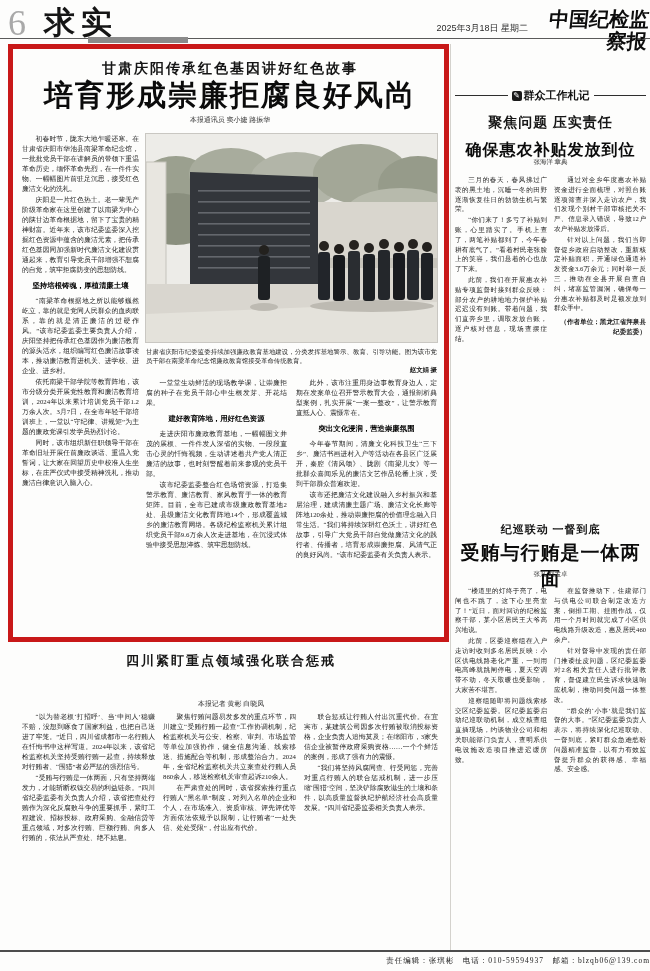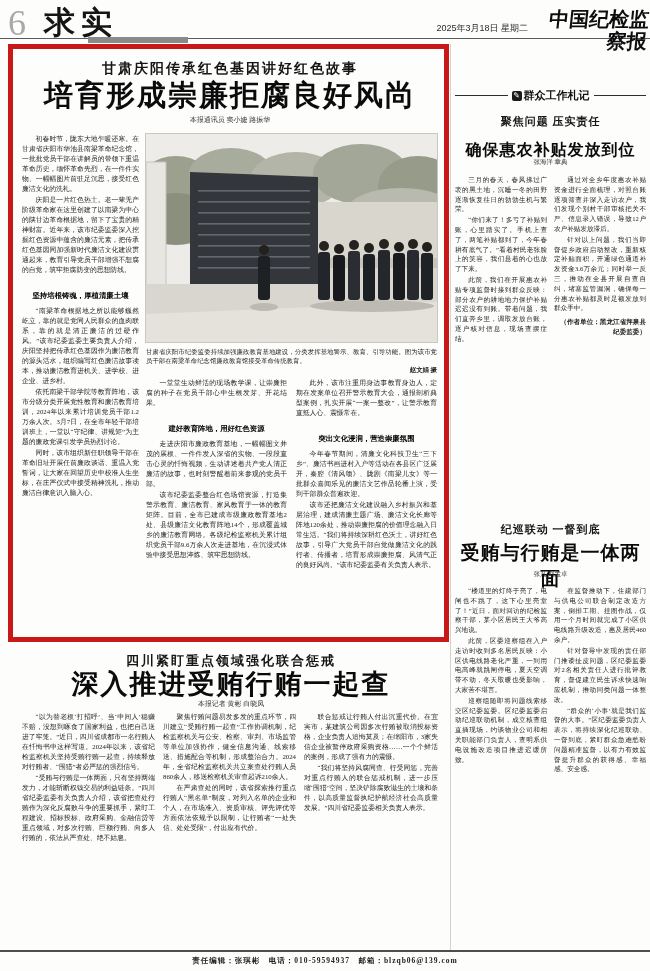--- a/index.html
+++ b/index.html
@@ -18,21 +18,21 @@
   
   .hl-box{position:absolute;left:8px;top:44px;width:441px;height:598px;border:5px solid #c81818;
         box-sizing:border-box;z-index:50;pointer-events:none;}
 
   
   .kicker{position:absolute;text-align:center;font-weight:bold;color:#161616;}
   .headline{position:absolute;text-align:center;font-weight:bold;color:#0b0b0b;}
   .byline{position:absolute;text-align:center;font-size:7px;color:#333;}
   .col{position:absolute;text-align:justify;font-size:6.8px;line-height:10px;color:#1c1c1c;overflow:hidden;}
   .col p{margin:0 0 1px 0;text-indent:2em;}
-  .col p.subhead{font-weight:bold;text-align:center;text-indent:0;font-size:7.4px;margin:16px 0 5px 0;color:#000;}
+  .col p.subhead{font-weight:bold;text-align:center;text-indent:0;font-size:7.4px;margin:6px 0 5px 0;color:#000;}
   .col p.attribution{text-align:right;text-indent:0;font-weight:bold;margin-top:4px;}
 
   
   .main-kicker{left:30px;top:60px;width:400px;font-size:14px;letter-spacing:2px;}
   .main-title{left:22px;top:76px;width:416px;font-size:29px;letter-spacing:2px;text-align:center;}
   .main-byline{left:30px;top:115px;width:400px;}
   .main-col1{left:22px;top:134px;width:117px;height:500px;}
   .main-col2{left:146px;top:378px;width:141px;height:256px;}
   .main-col3{left:296px;top:378px;width:141px;height:256px;}
 
@@ -52,35 +52,35 @@
   .bottom-col2{left:163px;top:712px;width:133px;height:240px;}
   .bottom-col3{left:304px;top:712px;width:134px;height:240px;}
 
   
   .side-divider{position:absolute;left:450px;top:44px;width:1px;height:906px;background:#d4d2cd;}
   .side-colhead{position:absolute;left:455px;top:88px;width:191px;display:flex;align-items:center;gap:4px;}
   .side-colhead .line{flex:1;height:1px;background:#2e2e2e;}
   .side-colhead .label{font-size:11px;font-weight:bold;color:#111;white-space:nowrap;display:flex;align-items:center;gap:2px;}
   .note-icon{display:inline-block;width:10px;height:10px;background:#1a1a1a;color:#fff;font-size:8px;
          line-height:10px;text-align:center;border-radius:2px;font-family:"DejaVu Sans",sans-serif;}
-  .s1-kicker{left:455px;top:114px;width:191px;font-size:11px;letter-spacing:1px;}
+  .s1-kicker{left:455px;top:114px;width:191px;font-size:14px;letter-spacing:1px;}
   .s1-title{left:455px;top:140px;width:191px;font-size:16px;letter-spacing:1px;}
   .s1-byline{left:455px;top:158px;width:191px;font-size:6.5px;}
   .s1-colA{left:455px;top:175px;width:92px;height:330px;font-size:6.6px;line-height:9.8px;}
   .s1-colB{left:554px;top:175px;width:92px;height:330px;font-size:6.6px;line-height:9.8px;}
   .s2-kicker{left:455px;top:522px;width:191px;font-size:11px;letter-spacing:1px;}
   .s2-title{left:455px;top:540px;width:191px;font-size:19px;letter-spacing:1px;}
   .s2-byline{left:455px;top:570px;width:191px;font-size:6.5px;}
   .s2-colA{left:455px;top:586px;width:92px;height:362px;font-size:6.6px;line-height:9.8px;}
   .s2-colB{left:554px;top:586px;width:92px;height:362px;font-size:6.6px;line-height:9.8px;}
 
   
   .foot-rule{position:absolute;left:0;top:950px;width:650px;height:2px;background:#4d4d4d;}
-  .footer{position:absolute;left:0;top:956px;width:650px;text-align:center;font-size:7.5px;
-         color:#222;letter-spacing:1px;font-weight:bold;}
+  .footer{position:absolute;left:0;top:956px;width:650px;text-align:right;font-size:7.5px;
+         color:#222;letter-spacing:1px;}
 </style>
 </head>
 <body>
 
 <div class="page">
 
   <div class="hdr-pagenum">6</div>
   <div class="hdr-section">求实</div>
   <div class="hdr-rule"></div>
   <div class="hdr-bar"></div>
@@ -176,21 +176,20 @@
   <div class="col main-col3">
     <p>此外，该市注重用身边事教育身边人，定期在发案单位召开警示教育大会，通报剖析典型案例，扎实开展“一案一整改”，让警示教育直抵人心、震慑常在。</p>
     <p class="subhead">突出文化浸润，营造崇廉氛围</p>
     <p>今年春节期间，清廉文化科技卫生“三下乡”、廉洁书画进村入户等活动在各县区广泛展开，秦腔《清风颂》、陇剧《南梁儿女》等一批群众喜闻乐见的廉洁文艺作品轮番上演，受到干部群众普遍欢迎。</p>
     <p>该市还把廉洁文化建设融入乡村振兴和基层治理，建成清廉主题广场、廉洁文化长廊等阵地120余处，推动崇廉拒腐的价值理念融入日常生活。“我们将持续深耕红色沃土，讲好红色故事，引导广大党员干部自觉做廉洁文化的践行者、传播者，培育形成崇廉拒腐、风清气正的良好风尚。”该市纪委监委有关负责人表示。</p>
   </div>
 
   <div class="hl-box"></div>
 
   <div class="kicker bottom-kicker">四川紧盯重点领域强化联合惩戒</div>
-  <div class="headline bottom-title">深入推进受贿行贿一起查</div>
   <div class="byline bottom-byline">本报记者 黄彬 白晓凤</div>
   <div class="col bottom-col1">
     <p>“以为替老板‘打招呼’、当‘中间人’稳赚不赔，没想到啄食了国家利益，也把自己送进了牢笼。”近日，四川省成都市一名行贿人在忏悔书中这样写道。2024年以来，该省纪检监察机关坚持受贿行贿一起查，持续释放对行贿者、“围猎”者必严惩的强烈信号。</p>
     <p>“受贿与行贿是一体两面，只有坚持两端发力，才能斩断权钱交易的利益链条。”四川省纪委监委有关负责人介绍，该省把查处行贿作为深化反腐败斗争的重要抓手，紧盯工程建设、招标投标、政府采购、金融信贷等重点领域，对多次行贿、巨额行贿、向多人行贿的，依法从严查处、绝不姑息。</p>
   </div>
   <div class="col bottom-col2">
     <p>聚焦行贿问题易发多发的重点环节，四川建立“受贿行贿一起查”工作协调机制，纪检监察机关与公安、检察、审判、市场监管等单位加强协作，健全信息沟通、线索移送、措施配合等机制，形成整治合力。2024年，全省纪检监察机关共立案查处行贿人员860余人，移送检察机关审查起诉210余人。</p>
     <p>在严肃查处的同时，该省探索推行重点行贿人“黑名单”制度，对列入名单的企业和个人，在市场准入、资质审核、评先评优等方面依法依规予以限制，让行贿者“一处失信、处处受限”，付出应有代价。</p>
   </div>
   <div class="col bottom-col3">

